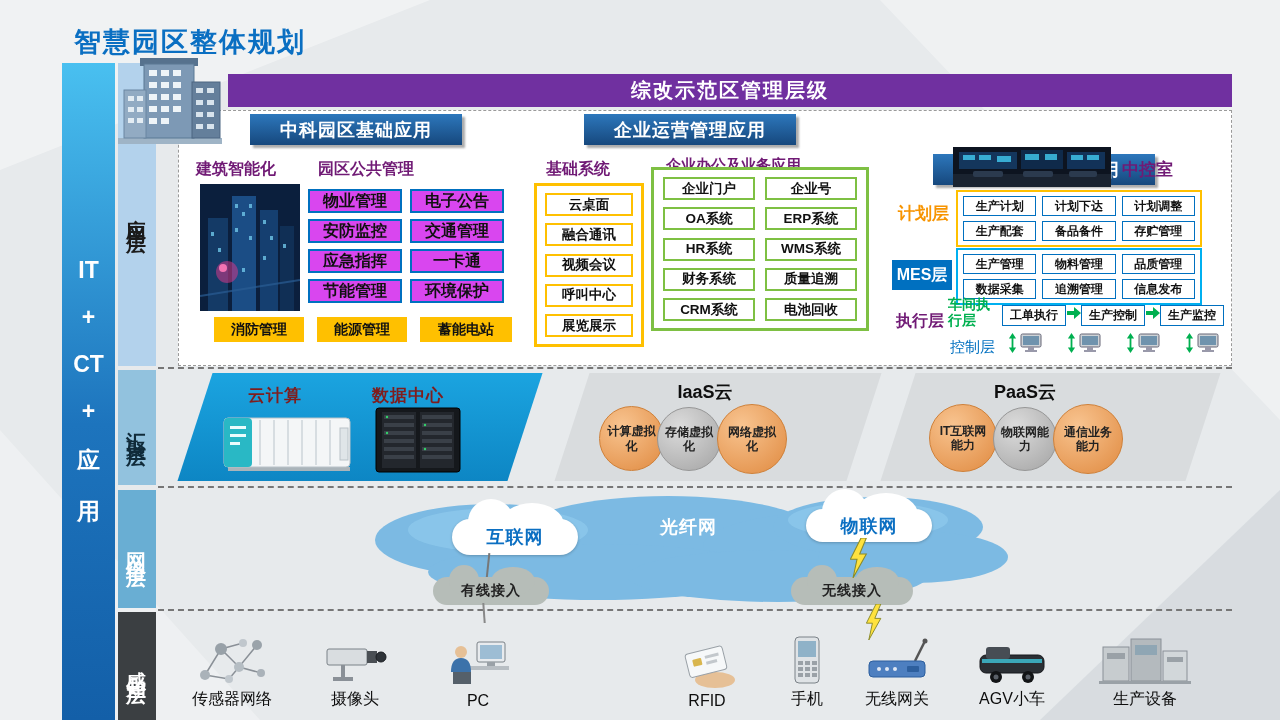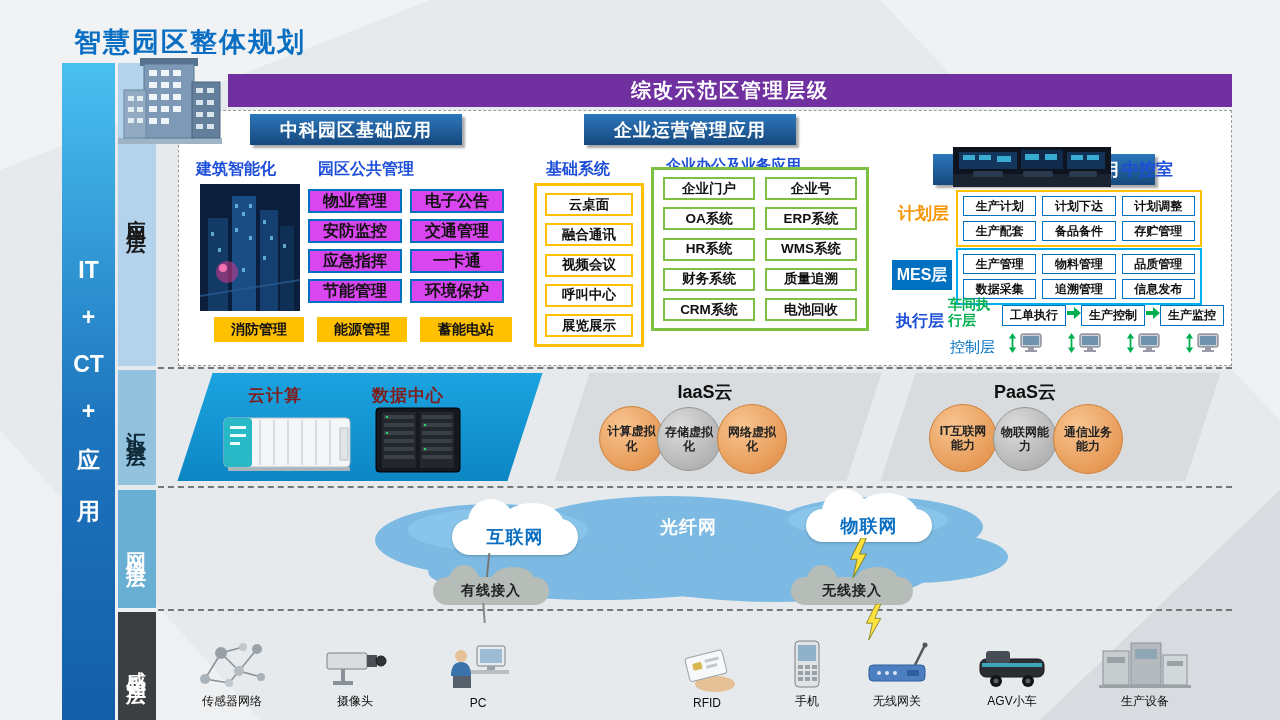--- a/index.html
+++ b/index.html
@@ -31,21 +31,21 @@
   .strip-agg{top:370px;height:115px;background:#92c2de;color:#102b3a;}
   .strip-net{top:490px;height:118px;background:#69aed3;color:#fff;}
   .strip-sense{top:612px;height:108px;background:#3b3f42;color:#fff;}
 
   .banner{left:228px;top:74px;width:1004px;height:33px;background:var(--banner-purple);color:#fff;
     font-size:20px;font-weight:bold;display:flex;align-items:center;justify-content:center;letter-spacing:2px;}
   .app-panel{left:178px;top:110px;width:1054px;height:256px;background:#fff;border:1.5px dashed #9a9a9a;}
 
   .sec-header{height:31px;background:linear-gradient(180deg,#2d77bc,#16487d);color:#fff;font-weight:bold;font-size:18px;
     display:flex;align-items:center;justify-content:center;box-shadow:3px 3px 2px rgba(70,70,70,.45);letter-spacing:1px;}
-  .lbl{font-weight:bold;color:#1d4ed8;font-size:16px;white-space:nowrap;}
+  .lbl{font-weight:bold;color:#701a75;font-size:16px;white-space:nowrap;}
 
   .park-grid{display:grid;grid-template-columns:94px 94px;gap:6px 8px;}
   .bbox{height:24px;border:2px solid var(--box-blue);background:#d946ef;display:flex;align-items:center;justify-content:center;font-size:16px;font-weight:600;white-space:nowrap;}
   .energy{height:25px;background:var(--amber);display:flex;align-items:center;justify-content:center;font-size:14px;font-weight:700;}
 
   .base-col{width:110px;height:164px;border:3px solid var(--amber);background:#fff;display:flex;flex-direction:column;justify-content:space-between;padding:7px 8px;}
   .obox{height:23px;border:2px solid var(--amber);background:#fff;display:flex;align-items:center;justify-content:center;font-size:13.5px;font-weight:600;}
   .office-grid{width:218px;height:164px;border:3px solid var(--green);background:#fff;display:grid;grid-template-columns:1fr 1fr;gap:7px 10px;padding:7px 9px;align-content:space-between;}
   .gbox{height:23px;border:2px solid var(--green);background:#fff;display:flex;align-items:center;justify-content:center;font-size:13.5px;font-weight:600;}
 
@@ -72,21 +72,21 @@
   .cloud::before{content:"";position:absolute;width:46px;height:46px;border-radius:50%;background:inherit;top:-20px;left:16px;}
   .cloud::after{content:"";position:absolute;width:64px;height:44px;border-radius:50%;background:inherit;top:-16px;right:14px;}
   .cloud>span{position:relative;z-index:1;color:var(--net-blue);font-weight:bold;font-size:18px;letter-spacing:1px;}
   .cloud.gray{background:#b6bdb8;box-shadow:none;}
   .cloud.gray::before{width:30px;height:30px;top:-12px;}
   .cloud.gray::after{width:44px;height:28px;top:-10px;}
   .cloud.gray>span{color:#222;font-size:14px;font-weight:600;}
   .fiber-label{color:#fff;font-weight:bold;font-size:18px;letter-spacing:1px;}
 
   .device{position:absolute;top:618px;width:100px;height:92px;display:flex;flex-direction:column;align-items:center;justify-content:flex-end;gap:4px;}
-  .device .dlabel{font-size:12px;color:#0d0d0d;font-weight:500;white-space:nowrap;}
+  .device .dlabel{font-size:16px;color:#0d0d0d;font-weight:500;white-space:nowrap;}
   .exec-sub{width:52px;font-size:14px;font-weight:700;color:var(--exec-green);line-height:1.12;}
   .ctrl-label{font-size:15px;font-weight:400;color:var(--box-blue);}
   .plan-label{font-size:17px;font-weight:700;color:#f79400;}
 </style>
 </head>
 <body>
 
 <div id="canvas">
   <div class="tri t1"></div>
   <div class="tri t2"></div>

